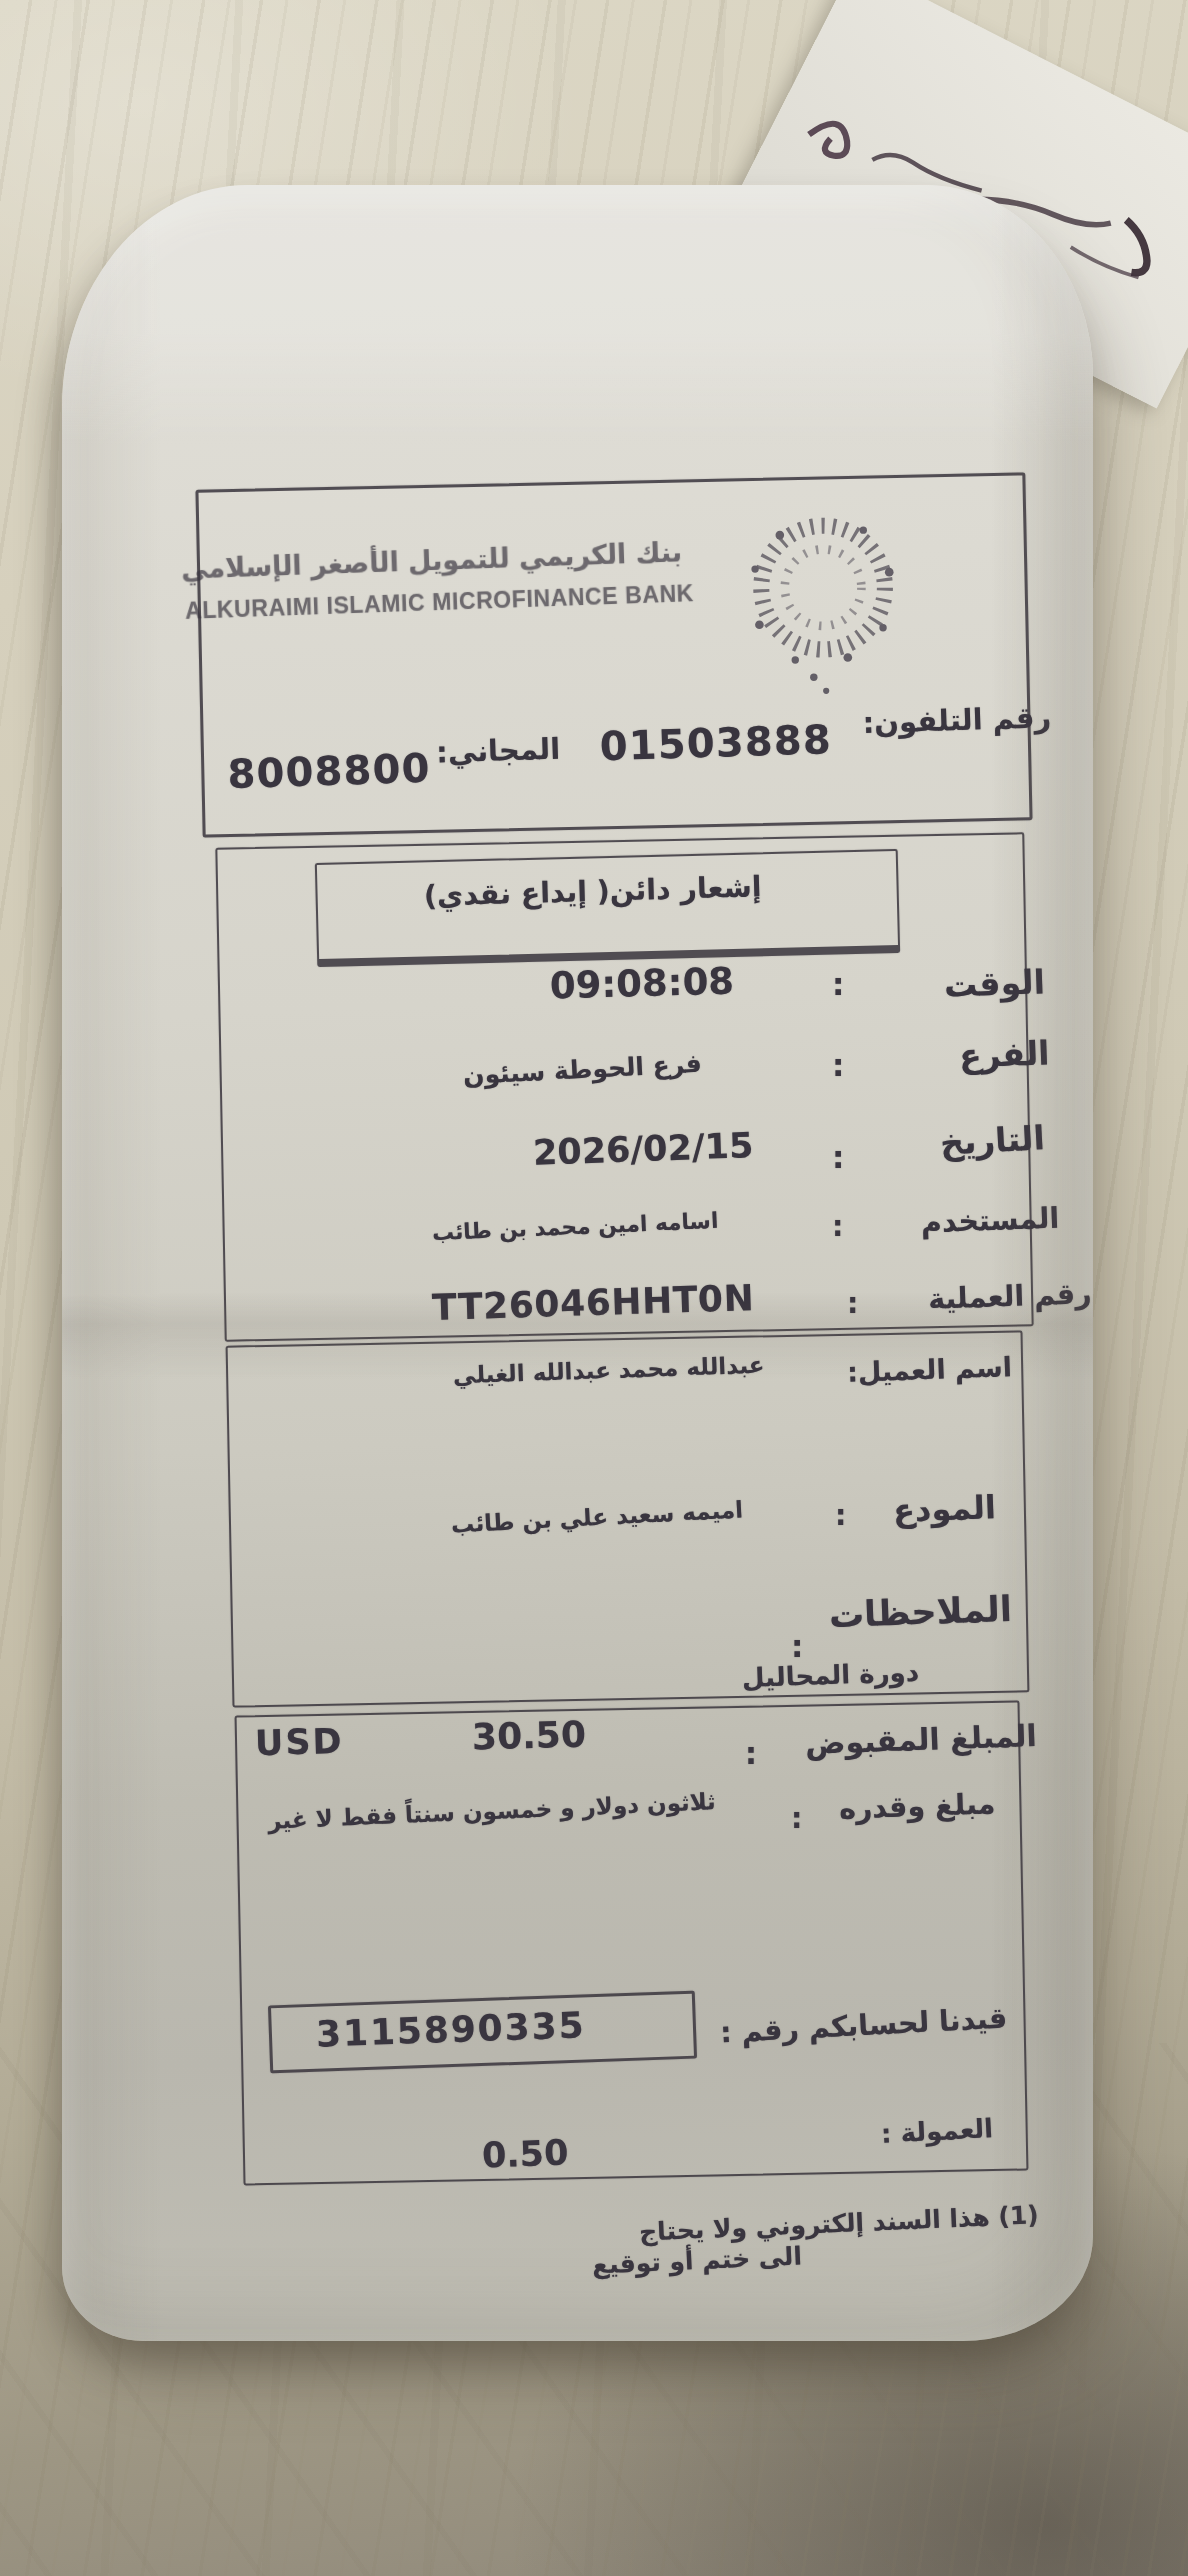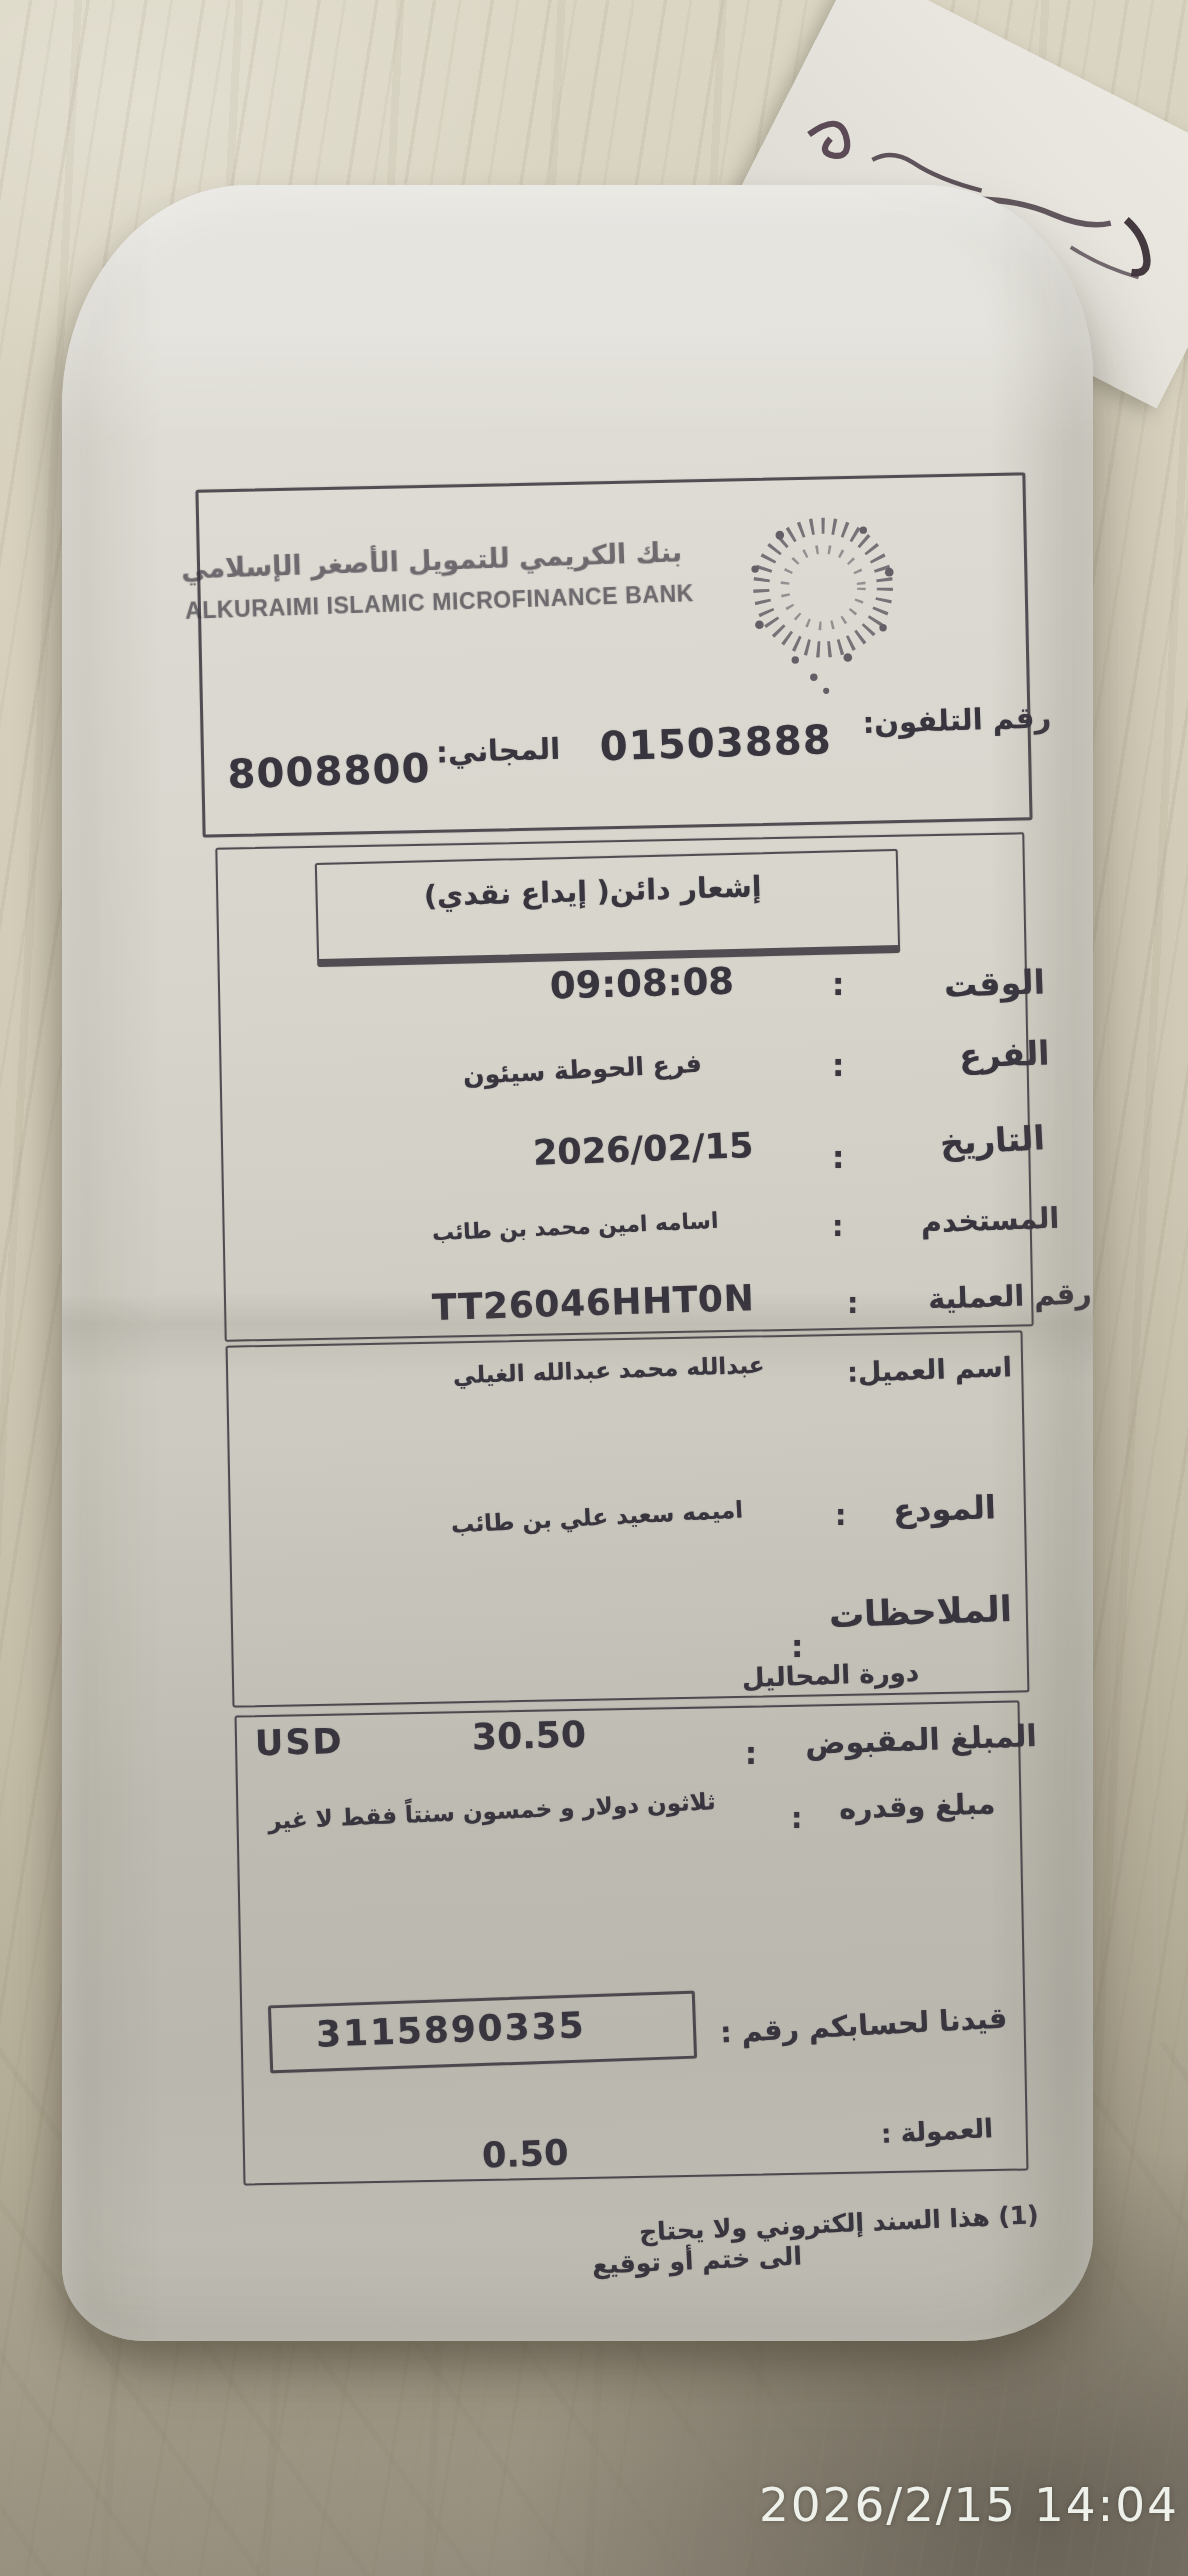--- a/index.html
+++ b/index.html
@@ -150,15 +150,14 @@
 
       <div class="r ar" style="left:819px;top:1931px;font-size:26px;transform:rotate(-3deg);">العمولة :</div>
       <div class="r num" style="left:420px;top:1949px;font-size:35px;transform:rotate(-2deg);">0.50</div>
 
       <div class="r ar" style="right:54px;top:2024px;font-size:25px;transform:rotate(-2.5deg);">(1) هذا السند إلكتروني ولا يحتاج</div>
       <div class="r ar" style="right:291px;top:2061px;font-size:25px;transform:rotate(-2.5deg);">الى ختم أو توقيع</div>
 
     </div>
   </div>
 
-  <div class="tsc" style="left:759px;top:2477px;font-size:47px;">2026/2/15  14:04</div>
 </div>
 
 
 </body></html>

